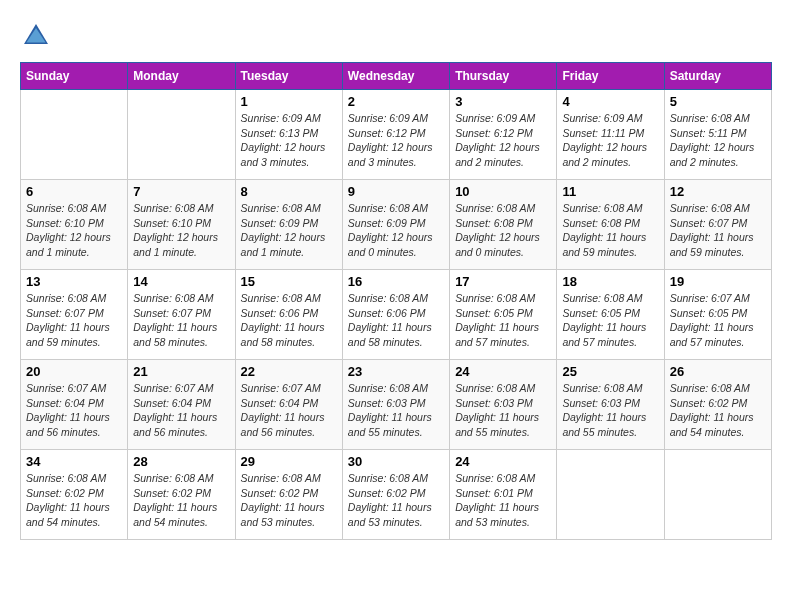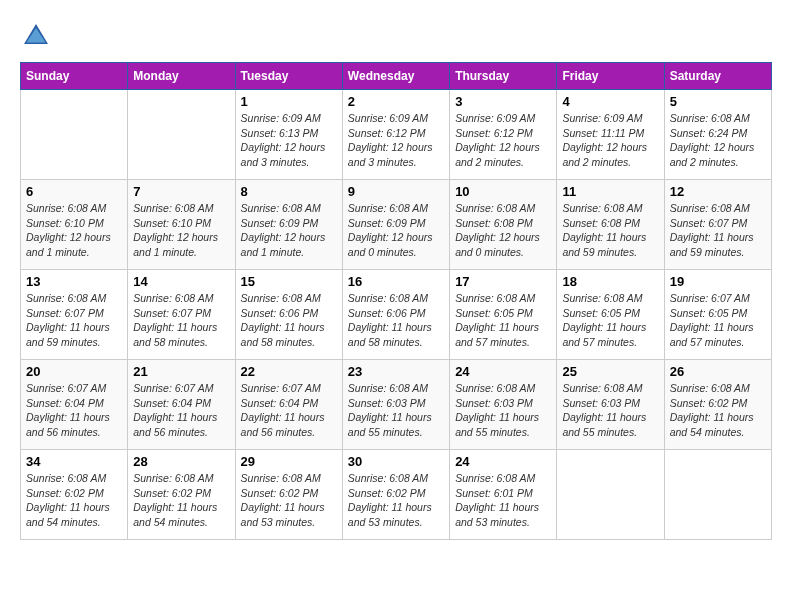--- a/index.html
+++ b/index.html
@@ -142,21 +142,21 @@
         </td>
         <td>
           <span class="day-number">4</span>
           <div class="day-info">Sunrise: 6:09 AM
 Sunset: 11:11 PM
 Daylight: 12 hours and 2 minutes.</div>
         </td>
         <td>
           <span class="day-number">5</span>
           <div class="day-info">Sunrise: 6:08 AM
-Sunset: 6:24 PM
+Sunset: 5:11 PM
 Daylight: 12 hours and 2 minutes.</div>
         </td>
       </tr>
       <tr>
         <td>
           <span class="day-number">6</span>
           <div class="day-info">Sunrise: 6:08 AM
 Sunset: 6:10 PM
 Daylight: 12 hours and 1 minute.</div>
         </td>

